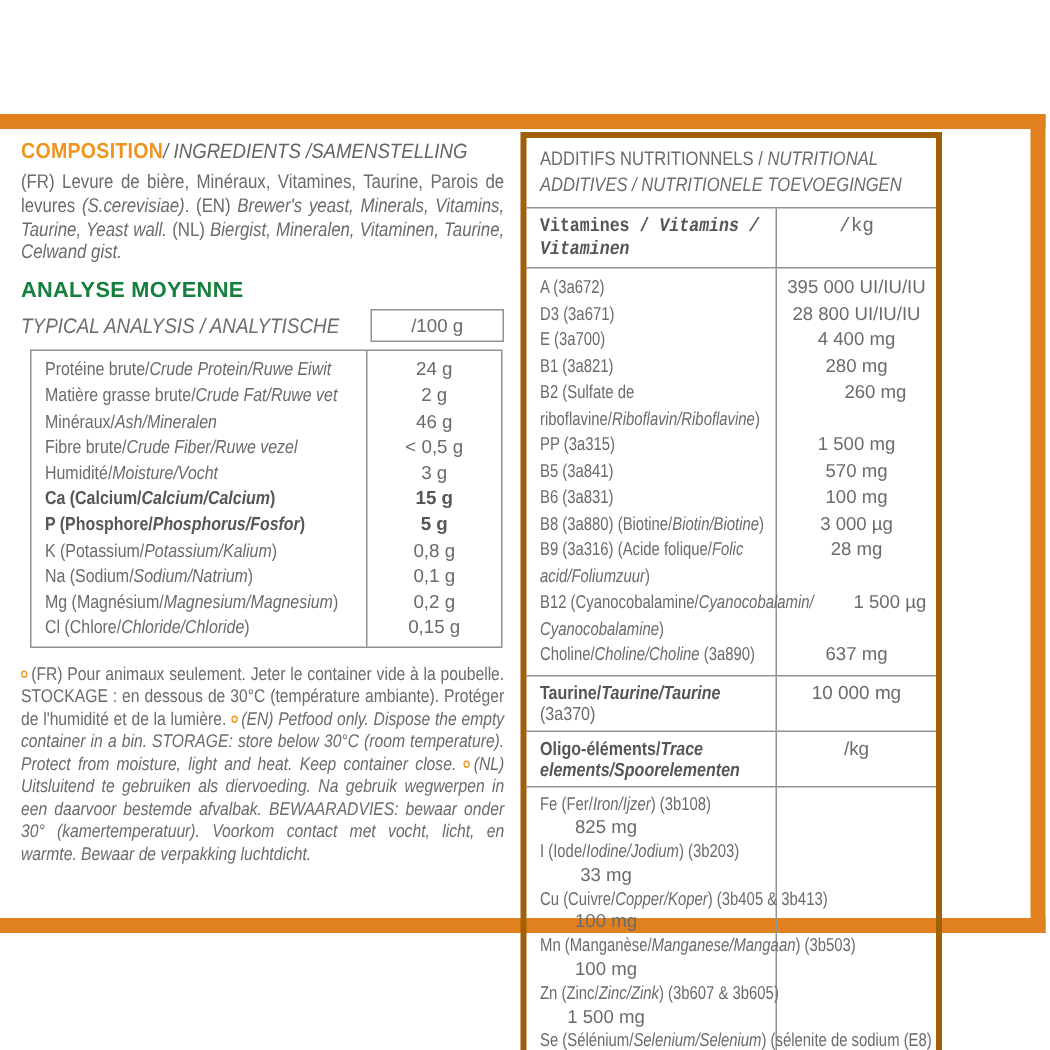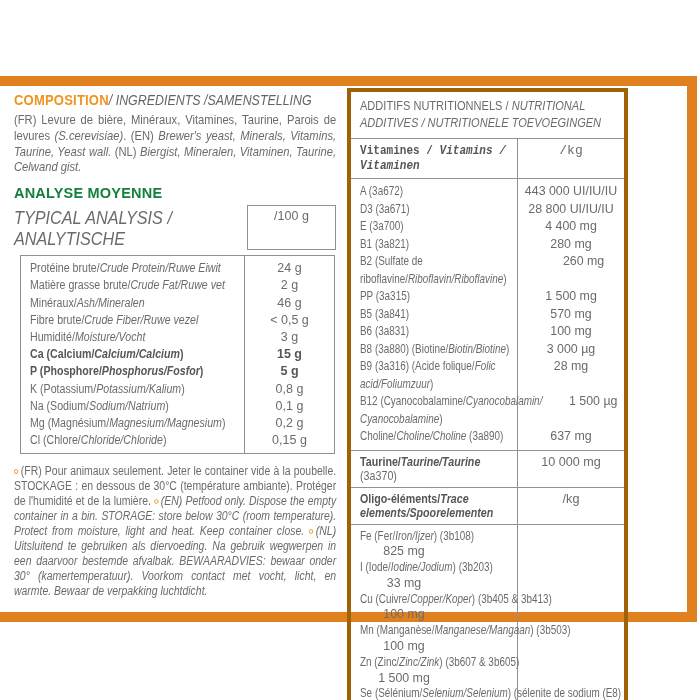--- a/index.html
+++ b/index.html
@@ -22,21 +22,21 @@
   .col-right { position: absolute; left: 347px; top: 88px; width: 337px; }
 
   
   .h-comp { font-size: 14.5px; line-height: 17px; white-space: nowrap; }
   .h-comp .t-orange { color: #F0941E; font-weight: bold; letter-spacing: .2px; }
   .h-comp .t-rest   { font-style: italic; color: #636467; font-size: 13.8px; }
   .p-comp { margin-top: 3px; font-size: 13.2px; line-height: 15.8px; text-align: justify; }
 
   .h-analyse { margin-top: 10px; color: #15803d; font-weight: bold; font-size: 14.5px; letter-spacing: .2px; }
   .an-head  { display: flex; margin-top: 4px; align-items: stretch; }
-  .an-title { flex: 1; font-style: italic; font-size: 18px; padding-top: 3px; overflow: visible; }
+  .an-title { flex: 1; font-style: italic; font-size: 14px; padding-top: 3px; overflow: visible; }
   .an-unit  { width: 89px; border: 1px solid #909194; text-align: center; font-size: 12.5px; padding: 3px 0; }
   .an-body  { margin-top: 5px; margin-left: 6px; width: 315px; border: 1px solid #909194; position: relative; padding: 4px 0; }
   .an-vdiv  { position: absolute; top: 0; bottom: 0; right: 89px; border-left: 1px solid #909194; }
   .an-row   { display: flex; line-height: 17.2px; font-size: 12.5px; }
   .an-row .lbl { flex: 1; padding-left: 9px; overflow: visible; }
   .an-row .val { width: 89px; text-align: center; }
   .an-row.bold { font-weight: bold; color: #55565a; }
 
   .p-store { margin-top: 10px; font-size: 12.3px; line-height: 15px; text-align: justify; }
   .bullet  { display: inline-block; width: 5px; height: 5px; border: 1.5px solid #F0941E;
@@ -193,21 +193,21 @@
         <div class="cell-v">/kg</div>
       </div>
 
       <div class="sec rows">
         <div class="vdiv"></div>
 
           <div class="row">
             <div class="cell-l">
               <div class="cz80"><span>A (3a672)</span><span class="i"></span><span></span></div>
             </div>
-            <div class="cell-v">443 000 UI/IU/IU</div>
+            <div class="cell-v">395 000 UI/IU/IU</div>
           </div>
 
           <div class="row">
             <div class="cell-l">
               <div class="cz80"><span>D3 (3a671)</span><span class="i"></span><span></span></div>
             </div>
             <div class="cell-v">28 800 UI/IU/IU</div>
           </div>
 
           <div class="row">

